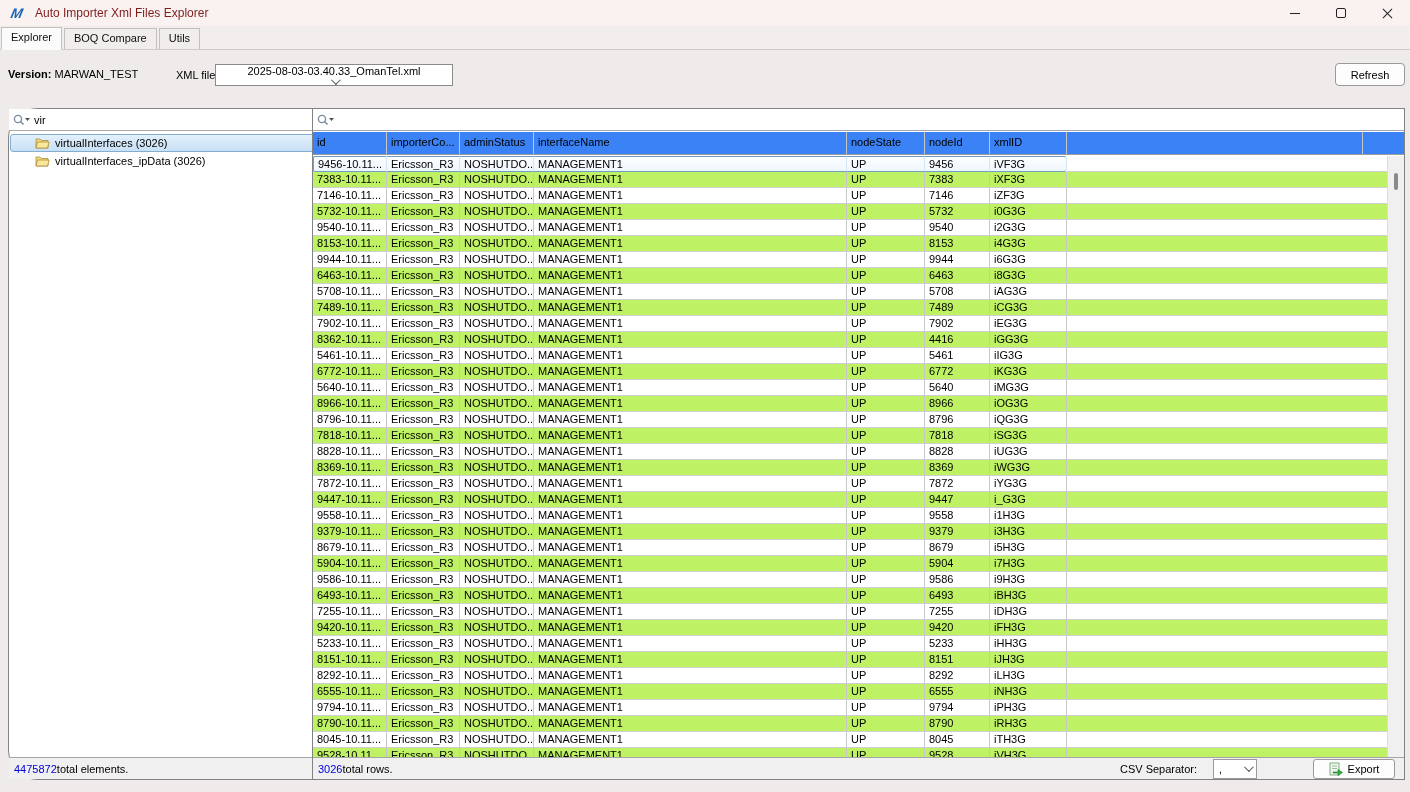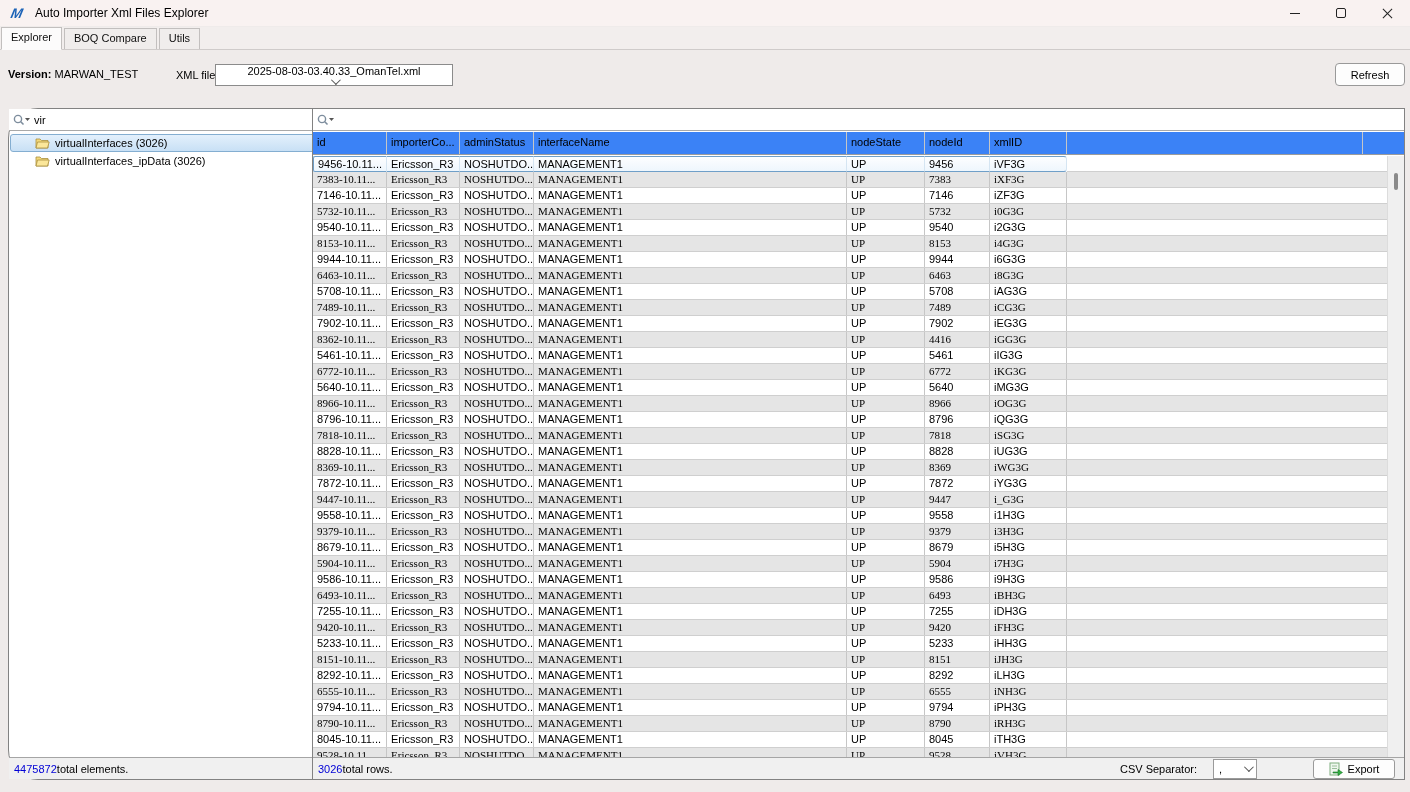--- a/index.html
+++ b/index.html
@@ -3,21 +3,21 @@
 <meta charset="utf-8">
 <style>
   * { box-sizing: border-box; margin: 0; padding: 0; }
   html,body { width:1410px; height:792px; overflow:hidden; }
   body { font-family:"Liberation Sans", sans-serif; font-size:11px; color:#000; background:#efebea; position:relative; }
 
   
   .titlebar { position:absolute; left:0; top:0; width:1410px; height:26px; background:#f9f2f1; display:flex; align-items:center; }
   .app-icon { margin-left:9px; width:16px; height:16px; display:flex; align-items:center; justify-content:center; }
   .app-icon span { font-style:italic; font-weight:bold; font-size:14px; color:#1c63b7; transform:skewX(-12deg); line-height:14px; }
-  .title-text { margin-left:10px; font-size:12px; color:#000000; }
+  .title-text { margin-left:10px; font-size:12px; color:#7f1d1d; }
   .win-controls { margin-left:auto; display:flex; height:100%; }
   .win-btn { width:46px; height:100%; display:flex; align-items:center; justify-content:center; }
   .glyph-min { width:10px; height:0; border-top:1px solid #222; display:block; }
   .glyph-max { width:10px; height:10px; border:1px solid #222; border-radius:2px; display:block; }
   .glyph-close { position:relative; width:11px; height:11px; display:block; }
   .glyph-close:before, .glyph-close:after { content:""; position:absolute; left:-1px; top:5px; width:13px; height:1px; background:#222; }
   .glyph-close:before { transform:rotate(45deg); }
   .glyph-close:after { transform:rotate(-45deg); }
 
   
@@ -57,21 +57,21 @@
 
   
   .panel-status { position:absolute; left:0; right:0; bottom:0; height:22px; background:#f0f0f0; border-top:1px solid #a5a5a5; display:flex; align-items:center; padding:0 5px; }
   .blue-num { color:#0000d6; }
 
   
   .thead { position:absolute; left:0; top:23px; right:0; height:23px; background:#3b82f6; border-bottom:1px solid #9b9b9b; display:flex; }
   .thead .cell { border-right:1px solid #c6c6c6; padding:4px 0 0 4px; white-space:nowrap; overflow:hidden; }
   .tbody { position:absolute; left:0; top:47px; right:17px; bottom:22px; overflow:hidden; }
   .trow { height:16px; display:flex; border-bottom:1px solid #cfcfcf; background:#fff; }
-  .trow.alt { background:#e5e5e5;font-family:Liberation Serif, serif; }
+  .trow.alt { background:#bef264; }
   .cell { padding:1px 0 0 4px; white-space:nowrap; overflow:hidden; line-height:13px; }
   .trow .cell { border-right:1px solid #c6c6c6; }
   .trow .cell.fill { border-right:none; }
   .c0{width:74px;} .c1{width:73px;} .c2{width:74px;} .c3{width:313px;} .c4{width:78px;} .c5{width:65px;} .c6{width:77px;}
   .fill{flex:1;}
   .thead .fill { border-right:1px solid #c6c6c6; margin-right:0; }
   .trow.sel { background:#fff; border-bottom:none; }
   .trow.sel .cell:not(.fill) { background:linear-gradient(#fdfeff,#eef6fd); border-top:1px solid #6f9fc8; border-bottom:1px solid #6f9fc8; border-right:1px solid #d5e5f2; }
   .trow.sel .c0 { border-left:1px solid #6f9fc8; border-top-left-radius:2px; border-bottom-left-radius:2px; }
   .trow.sel .c6 { border-right:1px solid #6f9fc8; border-top-right-radius:3px; border-bottom-right-radius:3px; }

